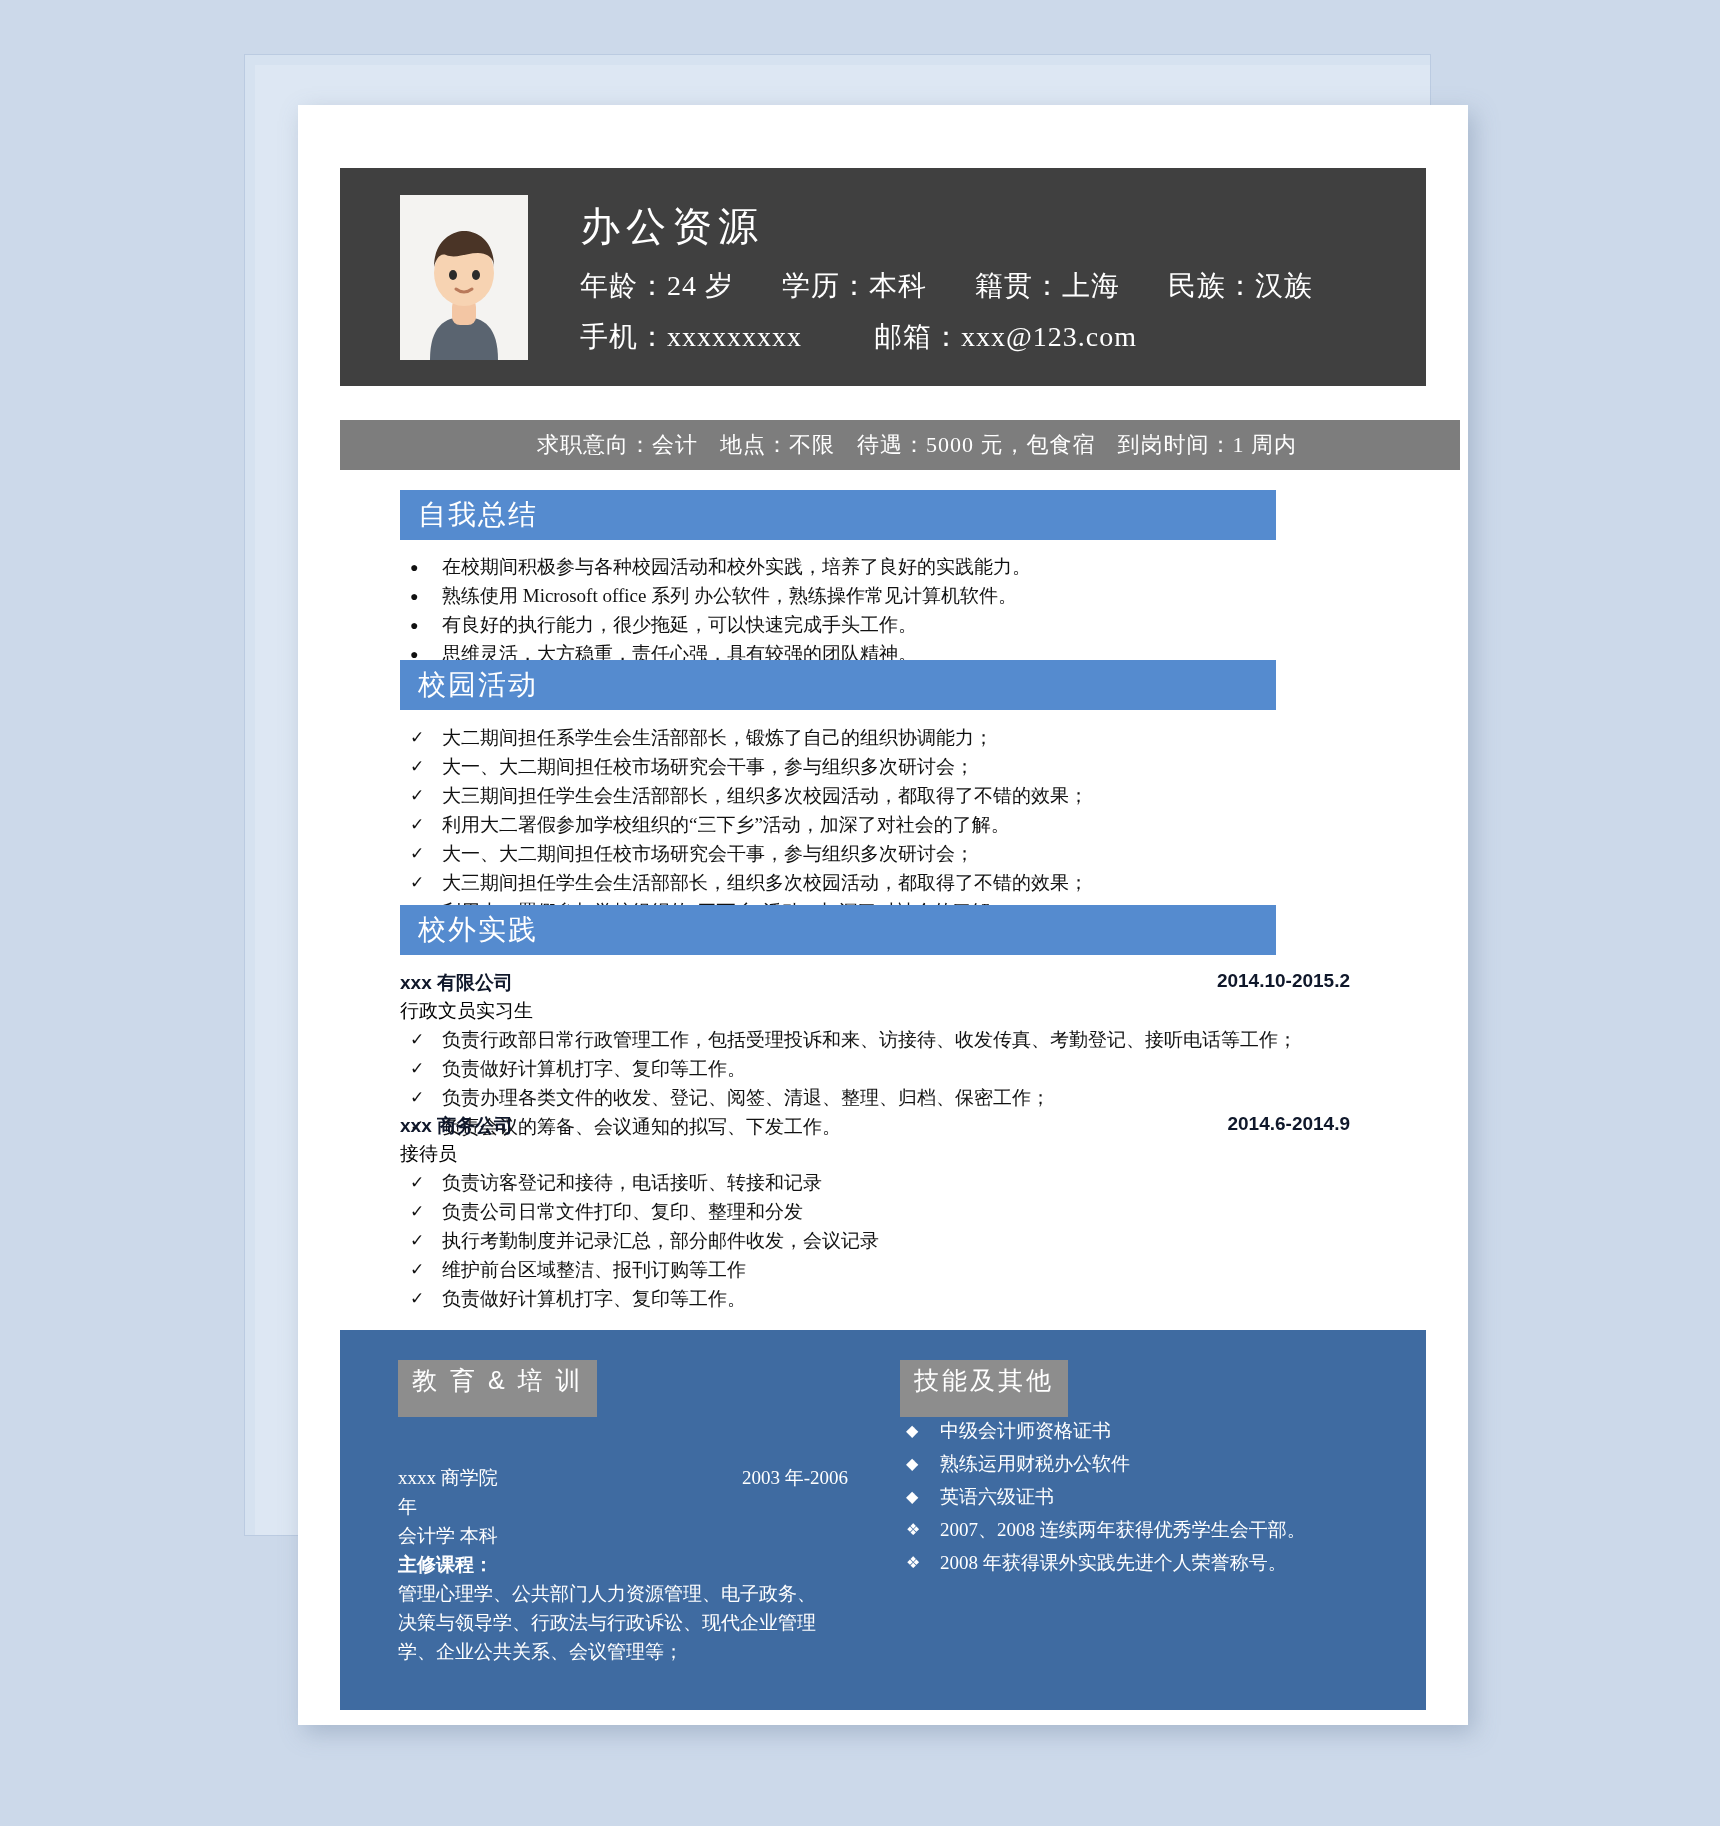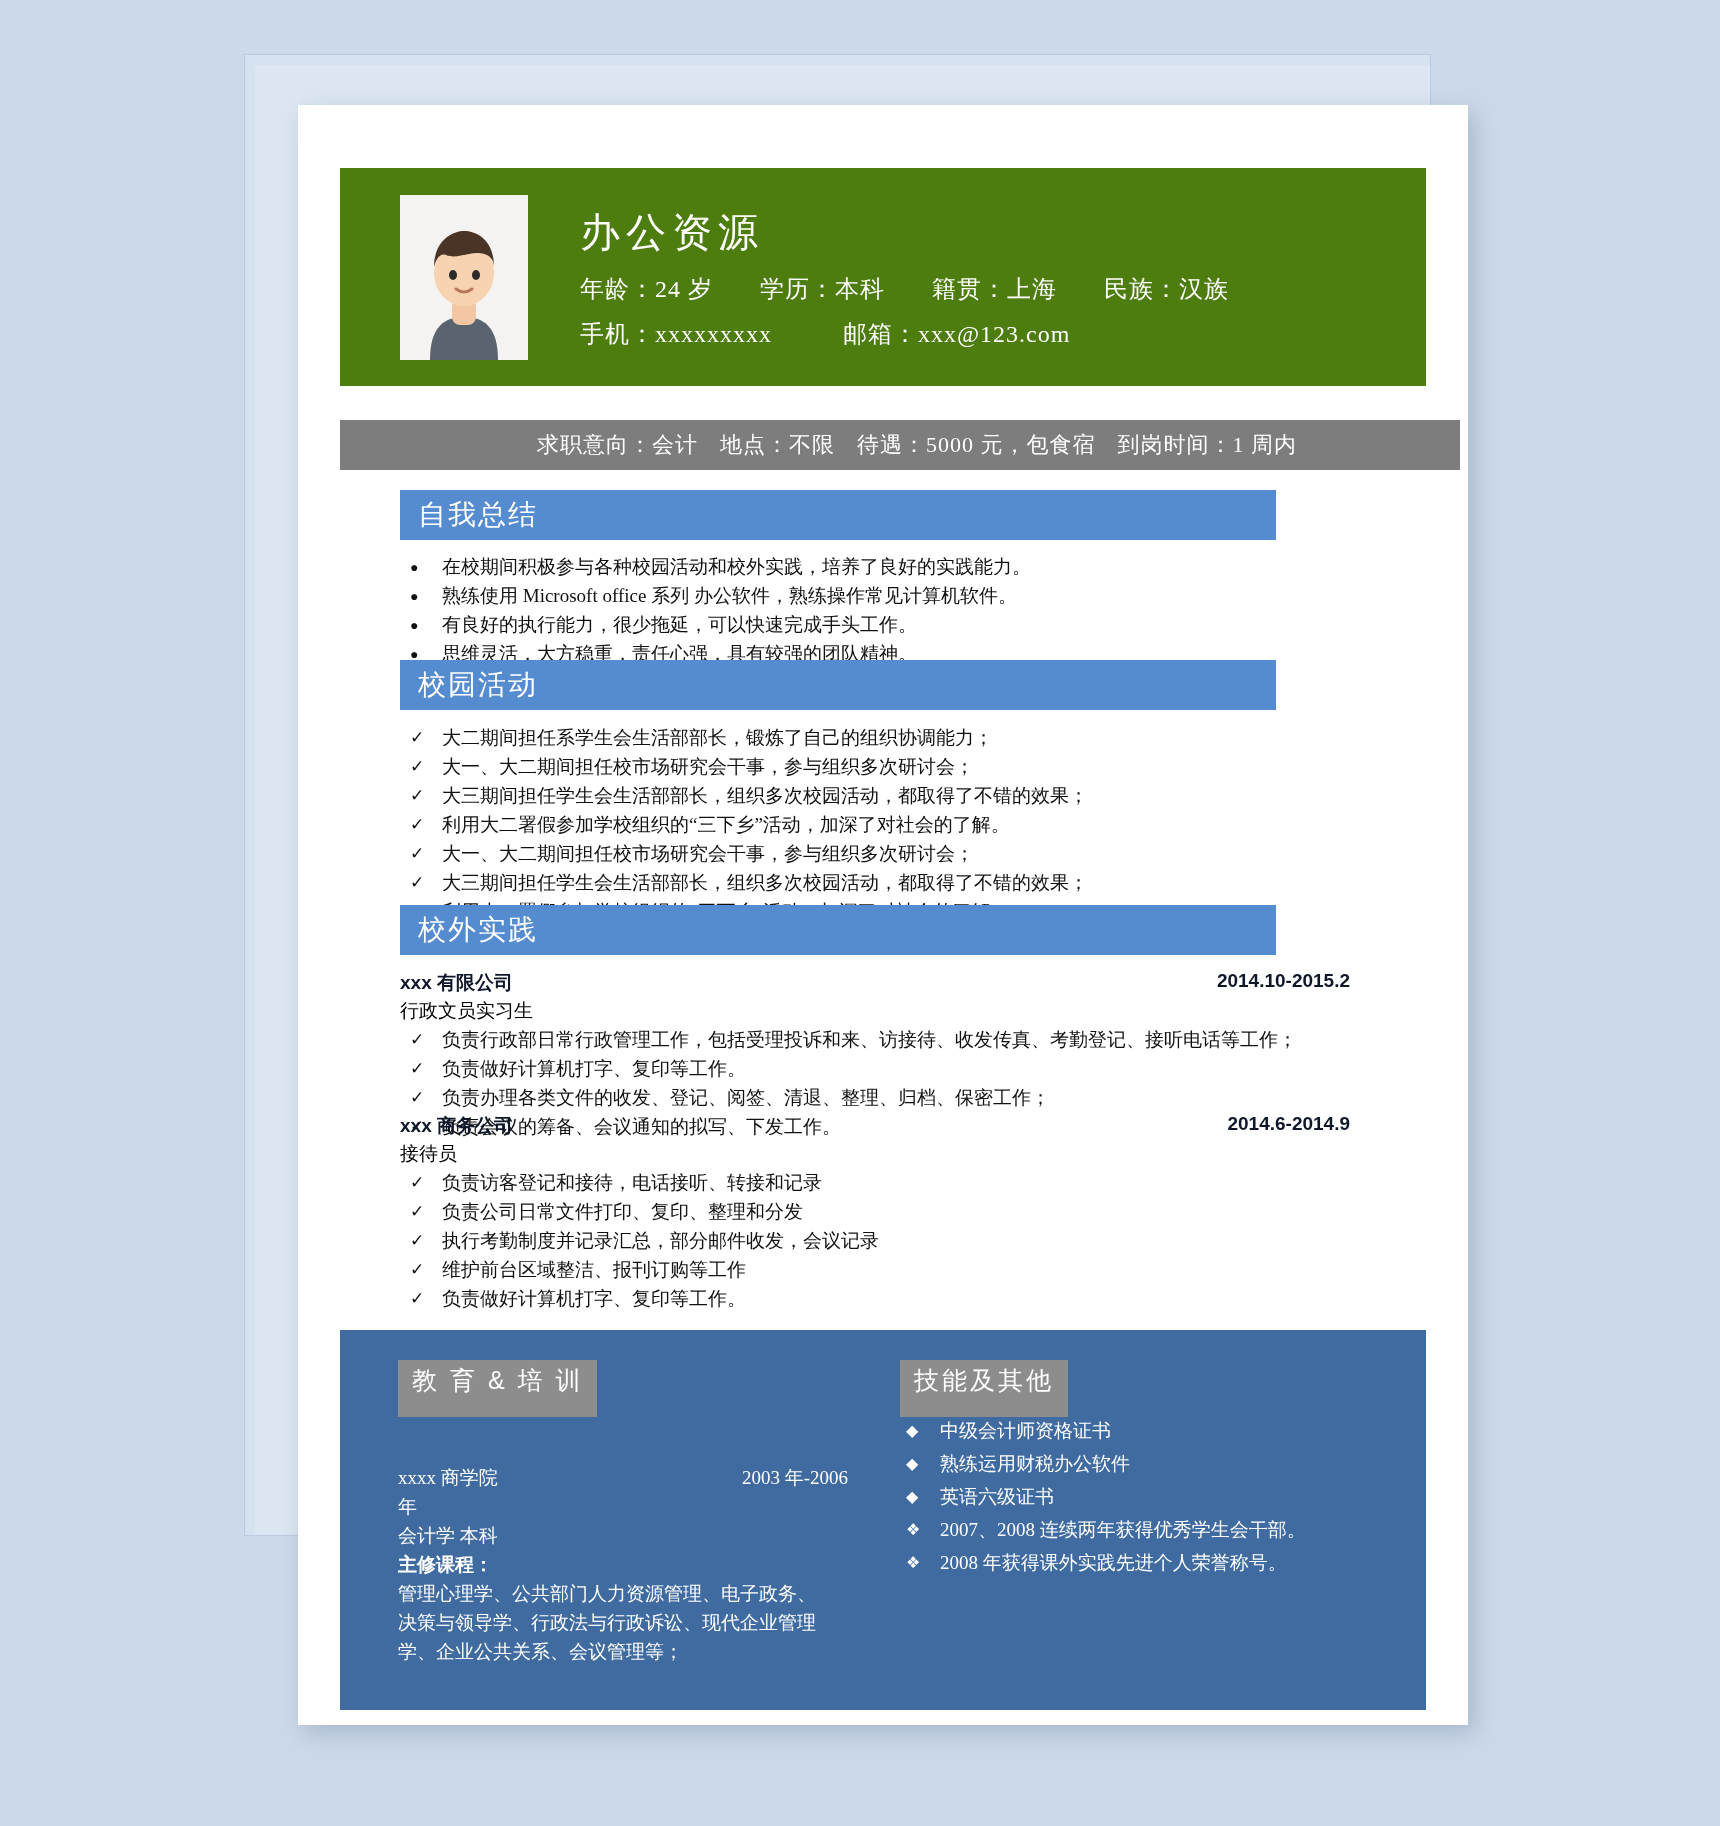--- a/index.html
+++ b/index.html
@@ -43,21 +43,21 @@
     box-shadow: 6px 8px 22px rgba(100,120,150,0.35);
   }
 
   
   .header {
     position: absolute;
     left: 340px;
     top: 168px;
     width: 1086px;
     height: 218px;
-    background: #4d7c0f;
+    background: #404040;
     display: flex;
     align-items: center;
   }
   .photo {
     width: 128px;
     height: 165px;
     background: #f2f2f0;
     margin-left: 60px;
     position: relative;
     overflow: hidden;
@@ -69,21 +69,21 @@
     margin-left: 52px;
     color: #ffffff;
   }
   .name {
     font-size: 40px;
     letter-spacing: 6px;
     font-family: "Liberation Sans", sans-serif;
     margin-bottom: 12px;
   }
   .info-row {
-    font-size: 24px;
+    font-size: 28px;
     letter-spacing: 1px;
     margin-top: 13px;
     white-space: nowrap;
   }
   .info-row span.gap { display:inline-block; width:40px; }
   .info-row span.gap-s { display:inline-block; width:24px; }
 
   
   .objective {
     position: absolute;

